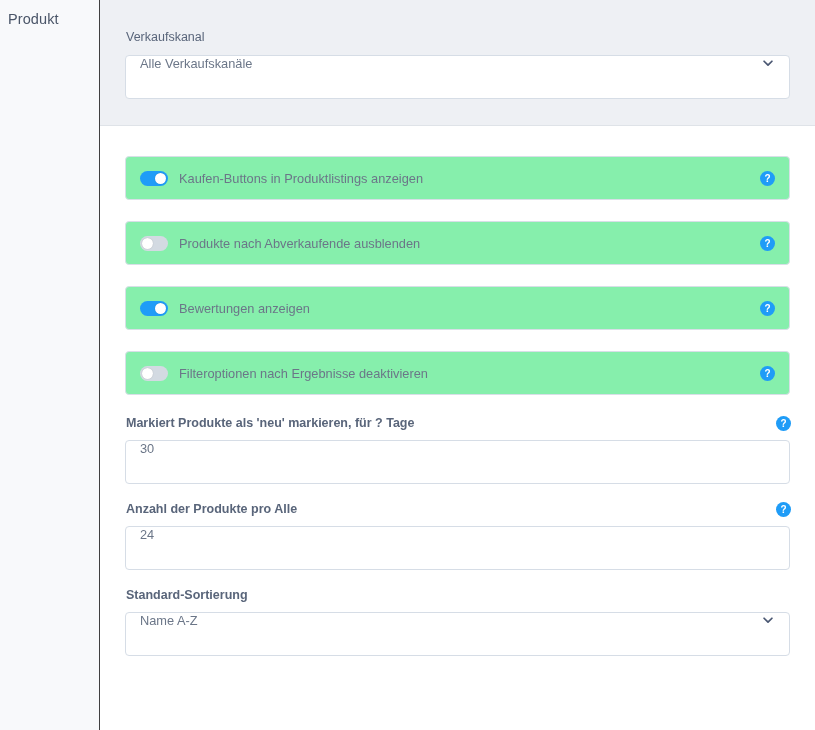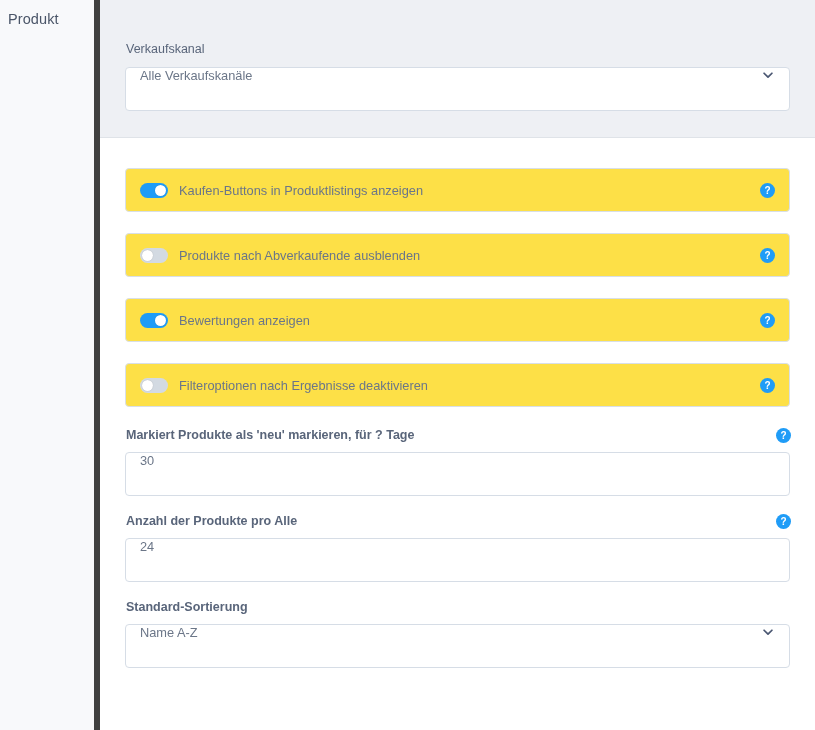--- a/index.html
+++ b/index.html
@@ -15,21 +15,21 @@
     width: 815px; height: 730px;
     display: flex;
     background: #ffffff;
   }
 
   
   .sidebar {
     width: 100px;
     flex: 0 0 100px;
     background: #f8f9fb;
-    border-right: 6px solid #404040;
+    border-right: 1px solid #404040;
     padding: 8px 0 0 0;
   }
   .sidebar-title {
     font-size: 14.5px;
     color: #4a5568;
     padding: 3px 0 0 8px;
     letter-spacing: .1px;
     white-space: nowrap;
   }
 
@@ -44,21 +44,21 @@
 
   
   .panel-header {
     background: #eef0f4;
     border-bottom: 1px solid #dfe3e8;
     padding: 30px 25px 26px 25px;
   }
   .field-label {
     font-size: 12.5px;
     color: #59657a;
-    margin: 12px 0 10px 1px;
+    margin: 0 0 10px 1px;
     line-height: 1.2;
   }
 
   
   .control {
     position: relative;
     background: #ffffff;
     border: 1px solid #d6dde6;
     border-radius: 4px;
     height: 44px;
@@ -85,21 +85,21 @@
   
   .panel-body {
     flex: 1 1 auto;
     background: #ffffff;
     padding: 30px 25px 0 25px;
   }
 
   
   .toggle-row {
     position: relative;
-    background: #fde047;
+    background: #86efac;
     border: 1px solid #d8dfe7;
     border-radius: 4px;
     height: 44px;
     display: flex;
     align-items: center;
     padding: 12px 14px;
     margin-bottom: 21px;
   }
   .switch {
     flex: 0 0 auto;

